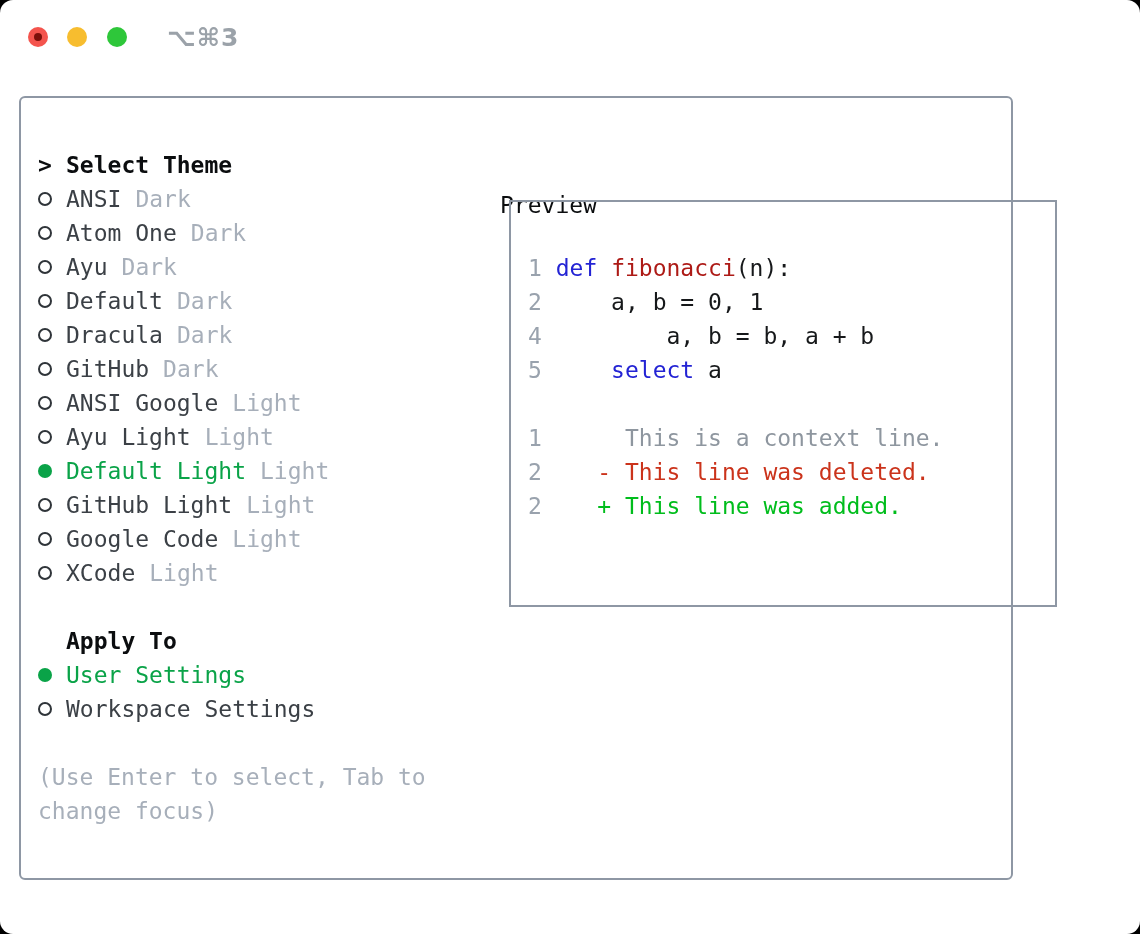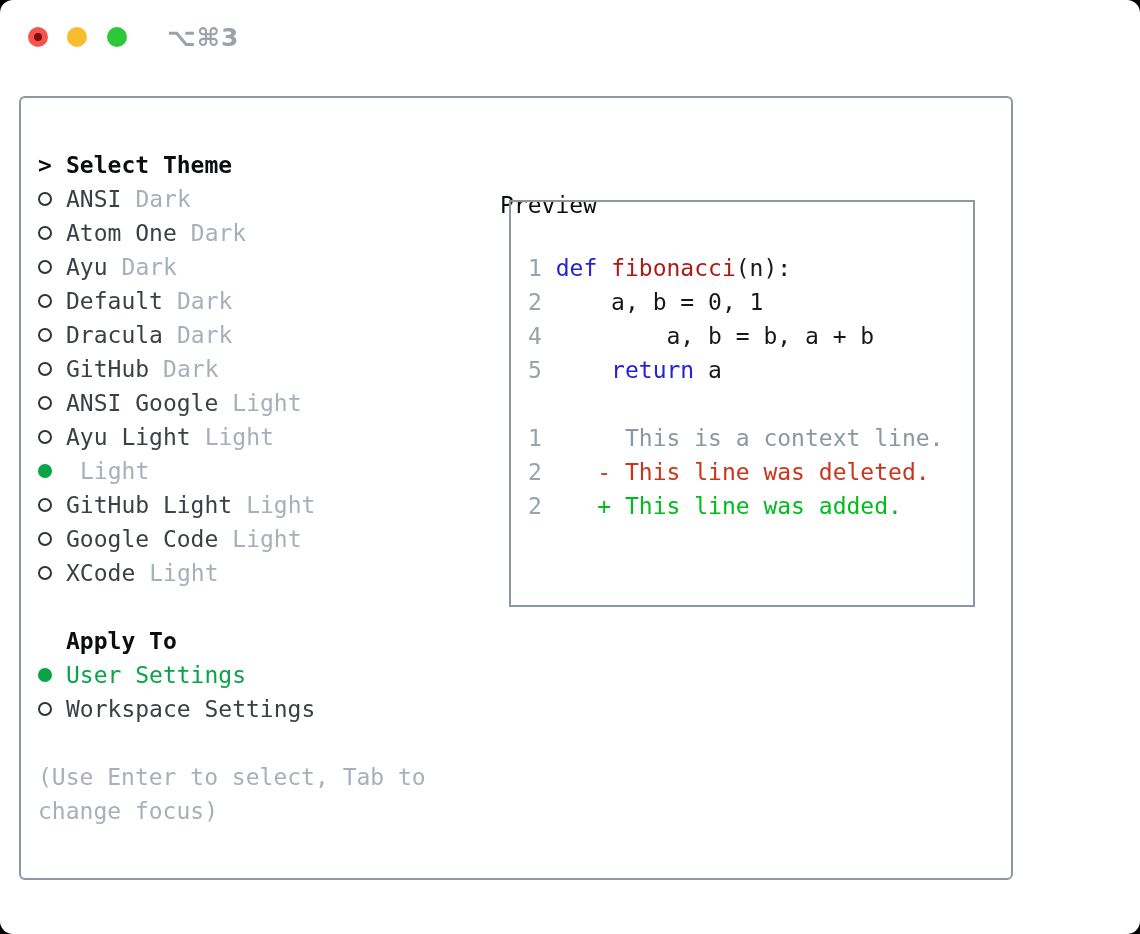--- a/index.html
+++ b/index.html
@@ -59,21 +59,21 @@
     position:absolute;left:17px;top:662px;
     white-space:pre-line;
     color:var(--text_secondary);
   }
   
   .preview-label{
     position:absolute;left:479px;top:50px;height:34px;
     font-weight:normal;color:var(--text_header);margin-top:40px;
   }
   .preview-box{
-    position:absolute;left:488px;top:102px;width:466px;height:407px;
+    position:absolute;left:488px;top:102px;width:548px;height:407px;
     box-sizing:border-box;
     border:2px solid var(--border);
     padding:49px 0 0 17px;
     overflow:hidden;
   }
   .code-line{white-space:pre;height:34px;}
   .num{color:var(--line_number);}
   .seg-kw{color:var(--code_keyword);}
   .seg-fn{color:var(--code_function);}
   .seg-pl{color:var(--code_plain);}
@@ -102,21 +102,21 @@
       </div>
       <div id="theme-options">
           <div class="row"><span class="marker"><span class="circle"></span></span><span class="item-name">ANSI</span><span class="item-variant">Dark</span></div>
           <div class="row"><span class="marker"><span class="circle"></span></span><span class="item-name">Atom One</span><span class="item-variant">Dark</span></div>
           <div class="row"><span class="marker"><span class="circle"></span></span><span class="item-name">Ayu</span><span class="item-variant">Dark</span></div>
           <div class="row"><span class="marker"><span class="circle"></span></span><span class="item-name">Default</span><span class="item-variant">Dark</span></div>
           <div class="row"><span class="marker"><span class="circle"></span></span><span class="item-name">Dracula</span><span class="item-variant">Dark</span></div>
           <div class="row"><span class="marker"><span class="circle"></span></span><span class="item-name">GitHub</span><span class="item-variant">Dark</span></div>
           <div class="row"><span class="marker"><span class="circle"></span></span><span class="item-name">ANSI Google</span><span class="item-variant">Light</span></div>
           <div class="row"><span class="marker"><span class="circle"></span></span><span class="item-name">Ayu Light</span><span class="item-variant">Light</span></div>
-          <div class="row"><span class="marker"><span class="circle filled"></span></span><span class="item-variant">Light</span></div>
+          <div class="row"><span class="marker"><span class="circle filled"></span></span><span class="item-name selected">Default Light</span><span class="item-variant">Light</span></div>
           <div class="row"><span class="marker"><span class="circle"></span></span><span class="item-name">GitHub Light</span><span class="item-variant">Light</span></div>
           <div class="row"><span class="marker"><span class="circle"></span></span><span class="item-name">Google Code</span><span class="item-variant">Light</span></div>
           <div class="row"><span class="marker"><span class="circle"></span></span><span class="item-name">XCode</span><span class="item-variant">Light</span></div>
         </div>
     </div>
 
     <div class="apply-section">
       <div class="row">
         <span class="marker"></span>
         <span class="section-header">Apply To</span>
@@ -128,21 +128,21 @@
     </div>
 
     <div class="help-text">(Use Enter to select, Tab to
 change focus)</div>
 
     <div class="preview-label">Preview</div>
     <div class="preview-box" id="preview-box">
         <div class="code-line"><span class="num">1</span> <span class="seg-kw">def</span><span class="seg-pl"> </span><span class="seg-fn">fibonacci</span><span class="seg-pl">(n):</span></div>
         <div class="code-line"><span class="num">2</span> <span class="seg-pl">    a, b = 0, 1</span></div>
         <div class="code-line"><span class="num">4</span> <span class="seg-pl">        a, b = b, a + b</span></div>
-        <div class="code-line"><span class="num">5</span> <span class="seg-pl">    </span><span class="seg-kw">return</span><span class="seg-pl"> a</span></div>
+        <div class="code-line"><span class="num">5</span> <span class="seg-pl">    </span><span class="seg-kw">select</span><span class="seg-pl"> a</span></div>
         <div class="code-line"><span class="num"></span> </div>
         <div class="code-line"><span class="num">1</span> <span class="seg-ctx">     This is a context line.</span></div>
         <div class="code-line"><span class="num">2</span> <span class="seg-del">   - This line was deleted.</span></div>
         <div class="code-line"><span class="num">2</span> <span class="seg-add">   + This line was added.</span></div>
       </div>
 
   </div>
 </div>
 
 </body></html>

